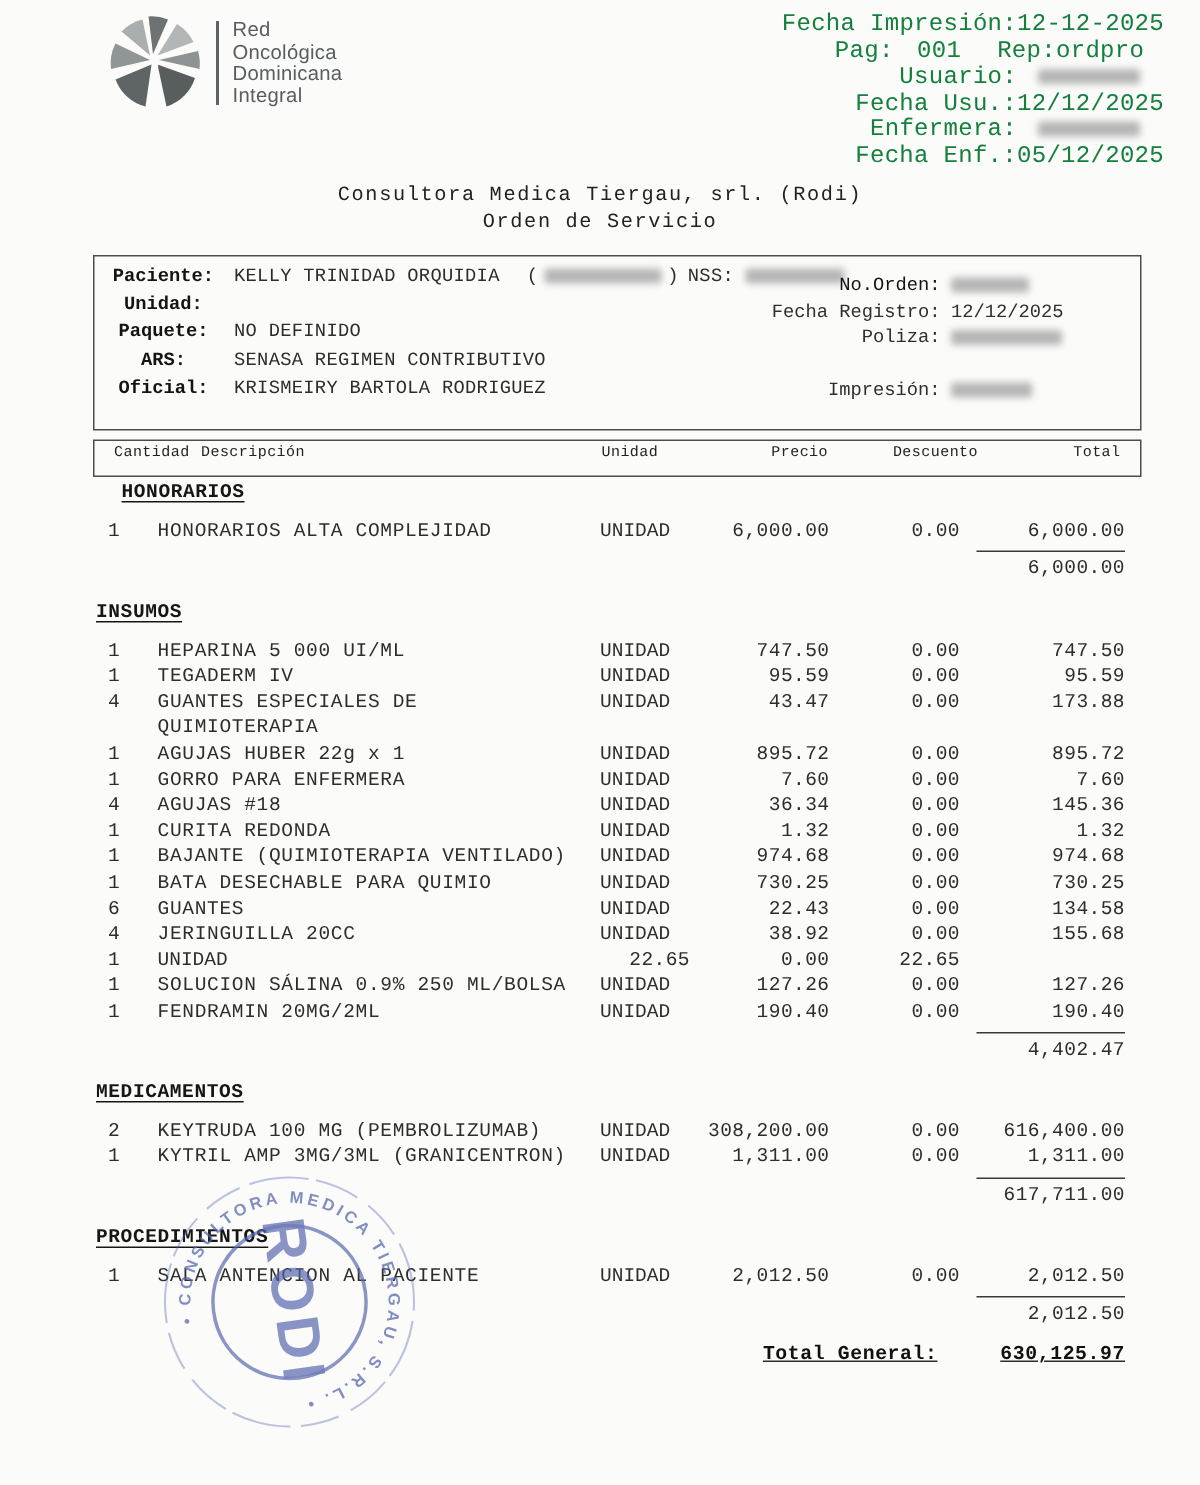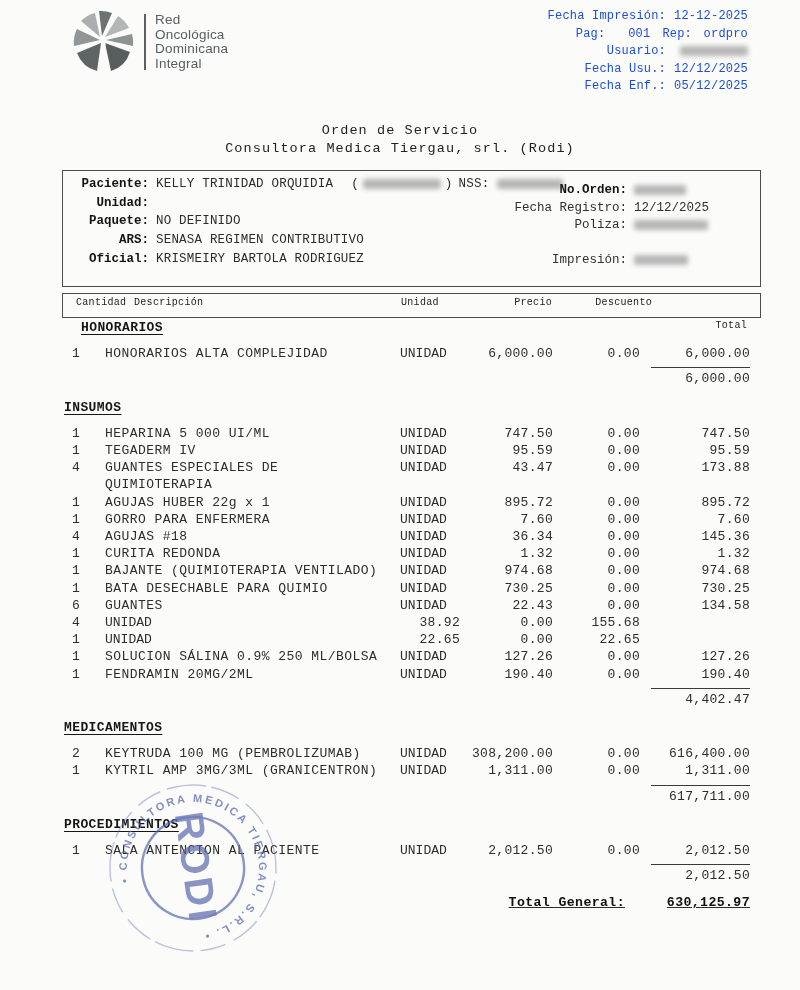--- a/index.html
+++ b/index.html
@@ -1,22 +1,22 @@
 <!DOCTYPE html>
 <html><head>
 <meta charset="utf-8">
 <style>
   html,body{margin:0;padding:0;}
   body{width:800px;height:990px;background:#ffffff;}
   .page{position:relative;width:800px;height:990px;background:#fbfbf9;overflow:hidden;
         font-family:"Liberation Mono","DejaVu Sans Mono",monospace;color:#2f2f2d;}
 
   
-  .meta{position:absolute;top:8px;right:52px;width:330px;font-size:12px;line-height:17.6px;
-        letter-spacing:.2px;color:#1d4ed8;}
+  .meta{position:absolute;top:8px;right:40px;width:330px;font-size:16px;line-height:17.6px;
+        letter-spacing:.2px;color:#15803d;}
   .meta-row{display:flex;justify-content:flex-end;align-items:center;}
   .meta-label{text-align:right;white-space:pre;}
   .meta-value{display:inline-block;width:82px;text-align:right;white-space:pre;}
   .redact{display:inline-block;background:#b5b5b5;filter:blur(2.6px);border-radius:2px;height:10px;vertical-align:middle;}
   .rw70{width:68px;} .rw52{width:52px;} .rw74{width:74px;} .rw78{width:78px;} .rw68{width:66px;} .rw54{width:54px;}
 
   
   .logo{position:absolute;left:70px;top:8px;display:flex;align-items:center;}
   .logo svg{display:block;}
   .logo-divider{width:2px;height:56px;background:#5c6264;margin:0 9px 0 8px;}
@@ -24,35 +24,35 @@
              color:#575e60;font-weight:500;letter-spacing:.2px;}
 
   
   .title{position:absolute;top:122px;left:0;width:800px;text-align:center;
          font-size:13.5px;line-height:17.5px;letter-spacing:1.1px;color:#222;}
 
   
   .pbox{position:absolute;left:62px;top:170px;width:697px;height:115px;border:1.6px solid #4c4c4a;}
   .pbox-left{position:absolute;left:6px;top:4px;font-size:12.5px;line-height:18.7px;white-space:nowrap;}
   .prow{display:flex;align-items:center;}
-  .plabel{display:inline-block;width:80px;text-align:right;font-weight:700;color:#141414;white-space:pre;}
+  .plabel{display:inline-block;width:80px;text-align:center;font-weight:700;color:#141414;white-space:pre;}
   .pvalue{margin-left:7px;color:#2c2c2a;letter-spacing:.2px;white-space:pre;}
   .pbox-right{position:absolute;right:48px;top:11px;font-size:12.5px;line-height:17.6px;white-space:nowrap;}
   .prrow{display:flex;justify-content:flex-end;align-items:center;}
   .prlabel{text-align:right;white-space:pre;}
-  .prlabel.bold{font-weight:700;color:#141414;}
+  .prlabel.bold{font-weight:400;color:#141414;}
   .prvalue{display:inline-block;width:78px;margin-left:7px;text-align:left;white-space:pre;}
   .blank-line{height:17.6px;}
 
   
   .thead{position:absolute;left:62px;top:293px;width:697px;height:23px;border:1.4px solid #4c4c4a;
          font-size:10px;color:#222;}
   .thead span{position:absolute;top:3px;white-space:nowrap;letter-spacing:.3px;}
   .h-cant{left:13px;} .h-desc{left:71px;} .h-unit{left:338px;}
-  .h-prec{right:208px;} .h-dscto{right:108px;} .h-total{right:13px;margin-top:23px;}
+  .h-prec{right:208px;} .h-dscto{right:108px;} .h-total{right:13px;}
 
   
   .tbody{position:absolute;left:62px;top:318px;width:699px;font-size:13px;line-height:17.2px;color:#2d2d2b;}
   .section-title{font-weight:700;color:#161616;text-decoration:underline;text-underline-offset:3px;
                  margin:11px 0 9px 2px;letter-spacing:.4px;}
   .section-title.first{margin-top:1px;padding-left:17px;}
   .trow{display:grid;grid-template-columns:43px 295px 60px 93px 87px 110px;align-items:start;}
   .c{white-space:pre;}
   .c.qty{padding-left:10px;}
   .c.desc{letter-spacing:.45px;}
@@ -98,40 +98,44 @@
   </div>
 
   <div class="meta">
     <div class="meta-row">
       <span class="meta-label">Fecha Impresión:</span>
       <span class="meta-value">12-12-2025</span>
     </div>
     <div class="meta-row">
       <span class="meta-label">Pag:</span>
       <span class="meta-value" style="width:45px">001</span>
-      <span class="meta-label" style="margin-left:12px">Rep:</span>
+      <span class="meta-label" style="margin-left:24px">Rep:</span>
       <span class="meta-value" style="width:56px">ordpro</span>
     </div>
     <div class="meta-row">
       <span class="meta-label">Usuario:</span>
       <span class="meta-value"><span class="redact rw70"></span></span>
     </div>
     <div class="meta-row">
       <span class="meta-label">Fecha Usu.:</span>
       <span class="meta-value">12/12/2025</span>
     </div>
     <div class="meta-row">
+      <span class="meta-label">Enfermera:</span>
+      <span class="meta-value"><span class="redact rw70"></span></span>
+    </div>
+    <div class="meta-row">
       <span class="meta-label">Fecha Enf.:</span>
       <span class="meta-value">05/12/2025</span>
     </div>
   </div>
 
   <div class="title">
+    <div>Consultora Medica Tiergau, srl. (Rodi)</div>
     <div>Orden de Servicio</div>
-    <div>Consultora Medica Tiergau, srl. (Rodi)</div>
   </div>
 
   <div class="pbox">
     <div class="pbox-left">
       <div class="prow">
         <span class="plabel">Paciente:</span>
         <span class="pvalue">KELLY TRINIDAD ORQUIDIA</span>
         <span class="pvalue" style="margin-left:18px">(</span>
         <span class="redact rw78" style="margin-left:4px"></span>
         <span class="pvalue" style="margin-left:4px">)</span>
@@ -274,20 +278,21 @@
       <div class="trow">
         <div class="c qty">6</div>
         <div class="c desc"><div class="">GUANTES</div></div>
         <div class="c unit">UNIDAD</div>
         <div class="c price">22.43</div>
         <div class="c disc">0.00</div>
         <div class="c total">134.58</div>
       </div>
       <div class="trow">
         <div class="c qty">4</div>
+        <div class="c desc"><div class="">JERINGUILLA 20CC</div></div>
         <div class="c unit">UNIDAD</div>
         <div class="c price">38.92</div>
         <div class="c disc">0.00</div>
         <div class="c total">155.68</div>
       </div>
       <div class="trow">
         <div class="c qty">1</div>
         <div class="c unit">UNIDAD</div>
         <div class="c price">22.65</div>
         <div class="c disc">0.00</div>

